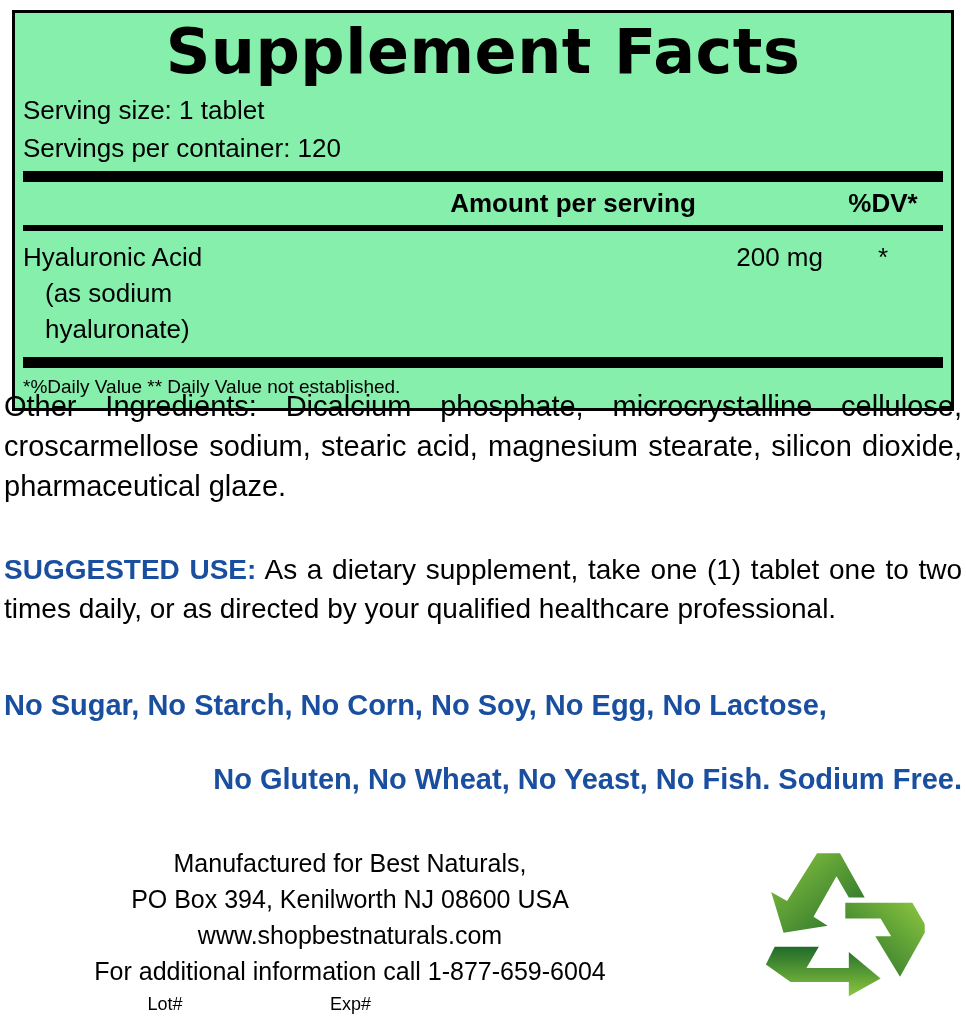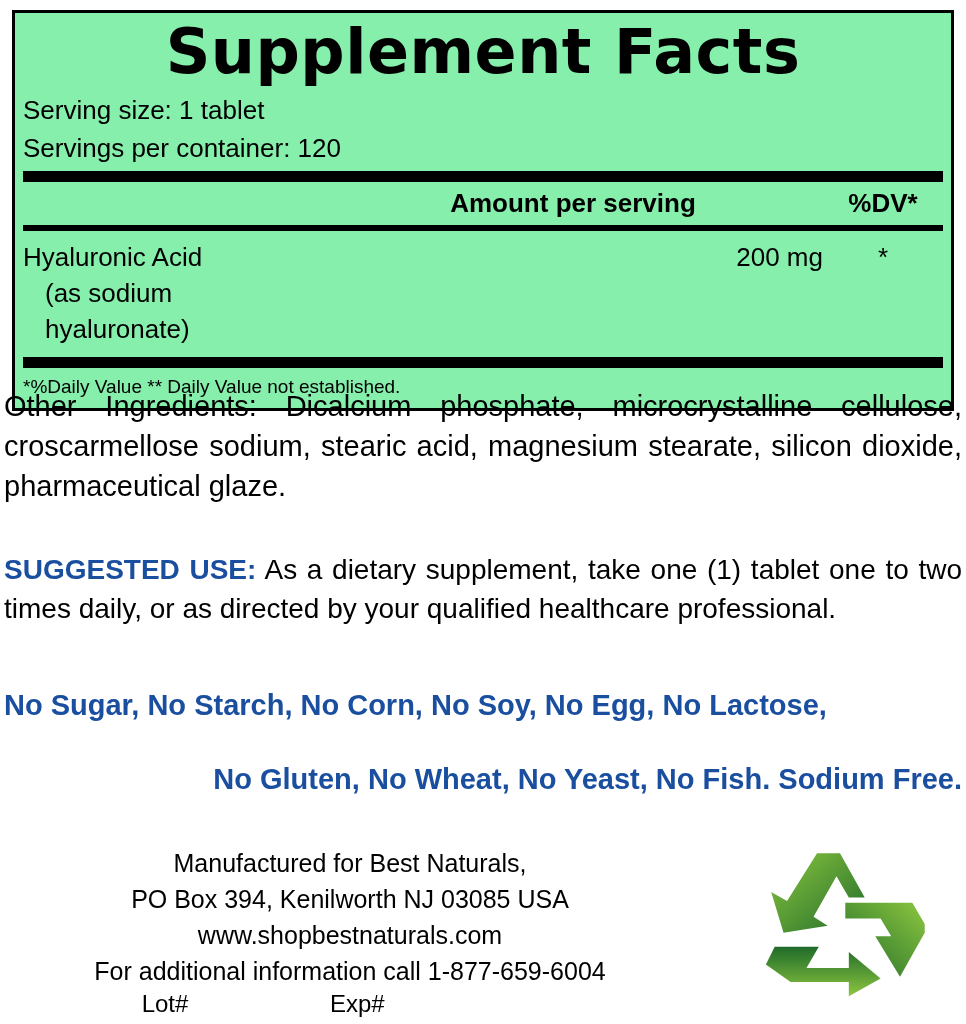--- a/index.html
+++ b/index.html
@@ -139,21 +139,21 @@
     text-align: center;
     font-size: 25px;
     line-height: 36px;
   }
   .lot-row {
     position: absolute;
     left: 0;
     top: 988px;
     width: 700px;
     display: flex;
-    font-size: 24px;
+    font-size: 18px;
     line-height: 32px;
   }
   .lot-row .lot { width: 330px; text-align: center; }
   .lot-row .exp { flex: 1; text-align: left; }
 
   .recycle {
     position: absolute;
     left: 745px;
     top: 848px;
     width: 190px;
@@ -204,21 +204,21 @@
     <span class="lbl">SUGGESTED USE:</span><span> As a dietary supplement, take one (1) tablet one to two times daily, or as directed by your qualified healthcare professional.</span>
   </div>
 
   <div class="claims">
     <div>No Sugar, No Starch, No Corn, No Soy, No Egg, No Lactose,</div>
     <div>No Gluten, No Wheat, No Yeast, No Fish. Sodium Free.</div>
   </div>
 
   <div class="footer">
     <div>Manufactured for Best Naturals,</div>
-    <div>PO Box 394, Kenilworth NJ 03085 USA</div>
+    <div>PO Box 394, Kenilworth NJ 08600 USA</div>
     <div>www.shopbestnaturals.com</div>
     <div>For additional information call 1-877-659-6004</div>
   </div>
 
   <div class="lot-row">
     <div class="lot">Lot#</div>
     <div class="exp">Exp#</div>
   </div>
 
   <div class="recycle">

